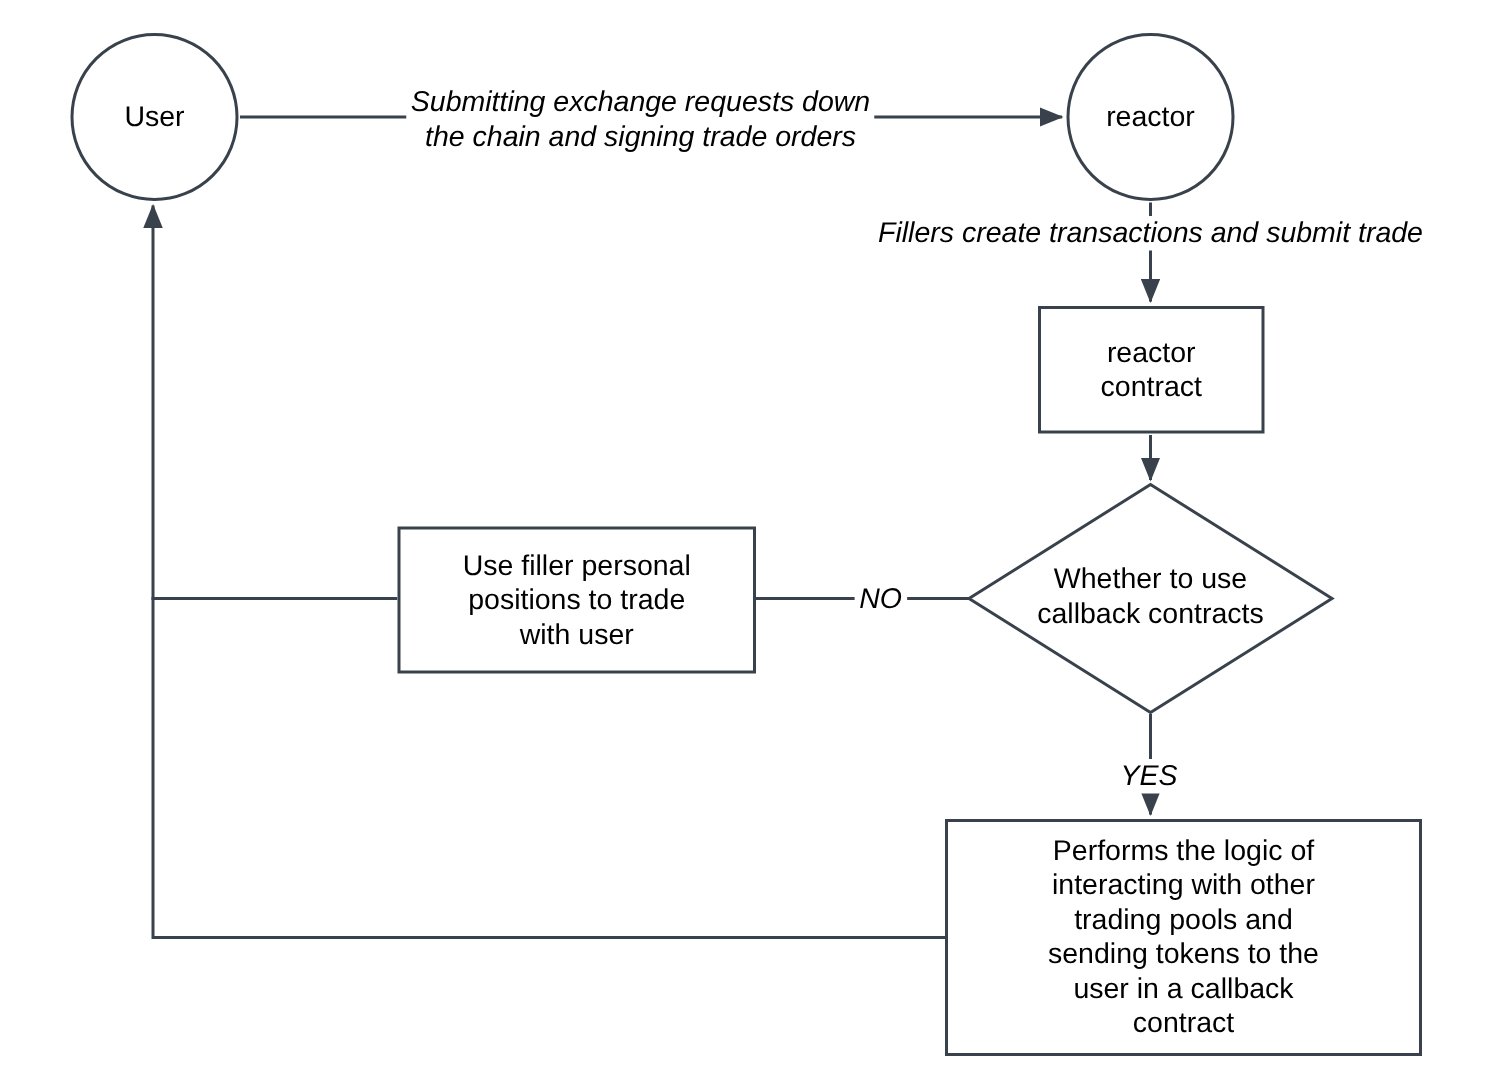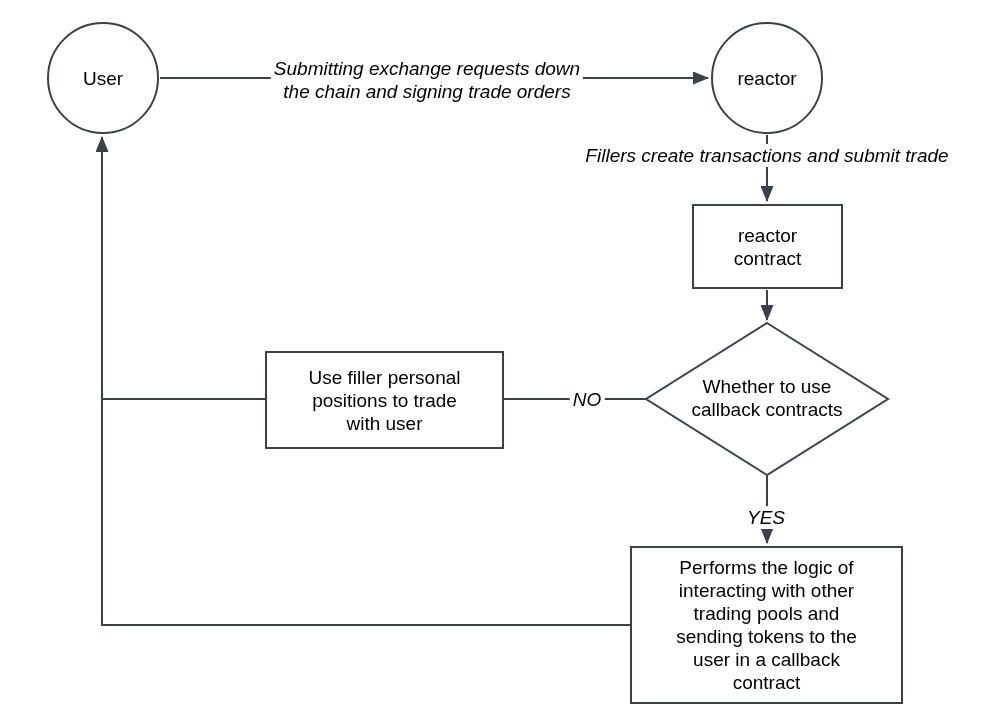--- a/index.html
+++ b/index.html
@@ -38,21 +38,21 @@
   .node .lbl {
     white-space: pre-line;
   }
   .circle {
     border-radius: 50%;
   }
   .node-user   { left: 47px;  top: 22px;  width: 112px; height: 112px; }
   .node-filler { left: 711px; top: 22px;  width: 112px; height: 112px; }
   .node-reactor   { left: 692px; top: 204px; width: 151px; height: 85px; }
   .node-positions { left: 265px; top: 351px; width: 239px; height: 98px; }
-  .node-callback  { left: 630px; top: 546px; width: 273px; height: 158px; }
+  .node-callback  { left: 630px; top: 546px; width: 318px; height: 158px; }
   .diamond-label {
     position: absolute;
     left: 647px;
     top: 375px;
     width: 240px;
     text-align: center;
     z-index: 2;
     font-size: 19px;
     line-height: 23px;
     white-space: pre-line;

